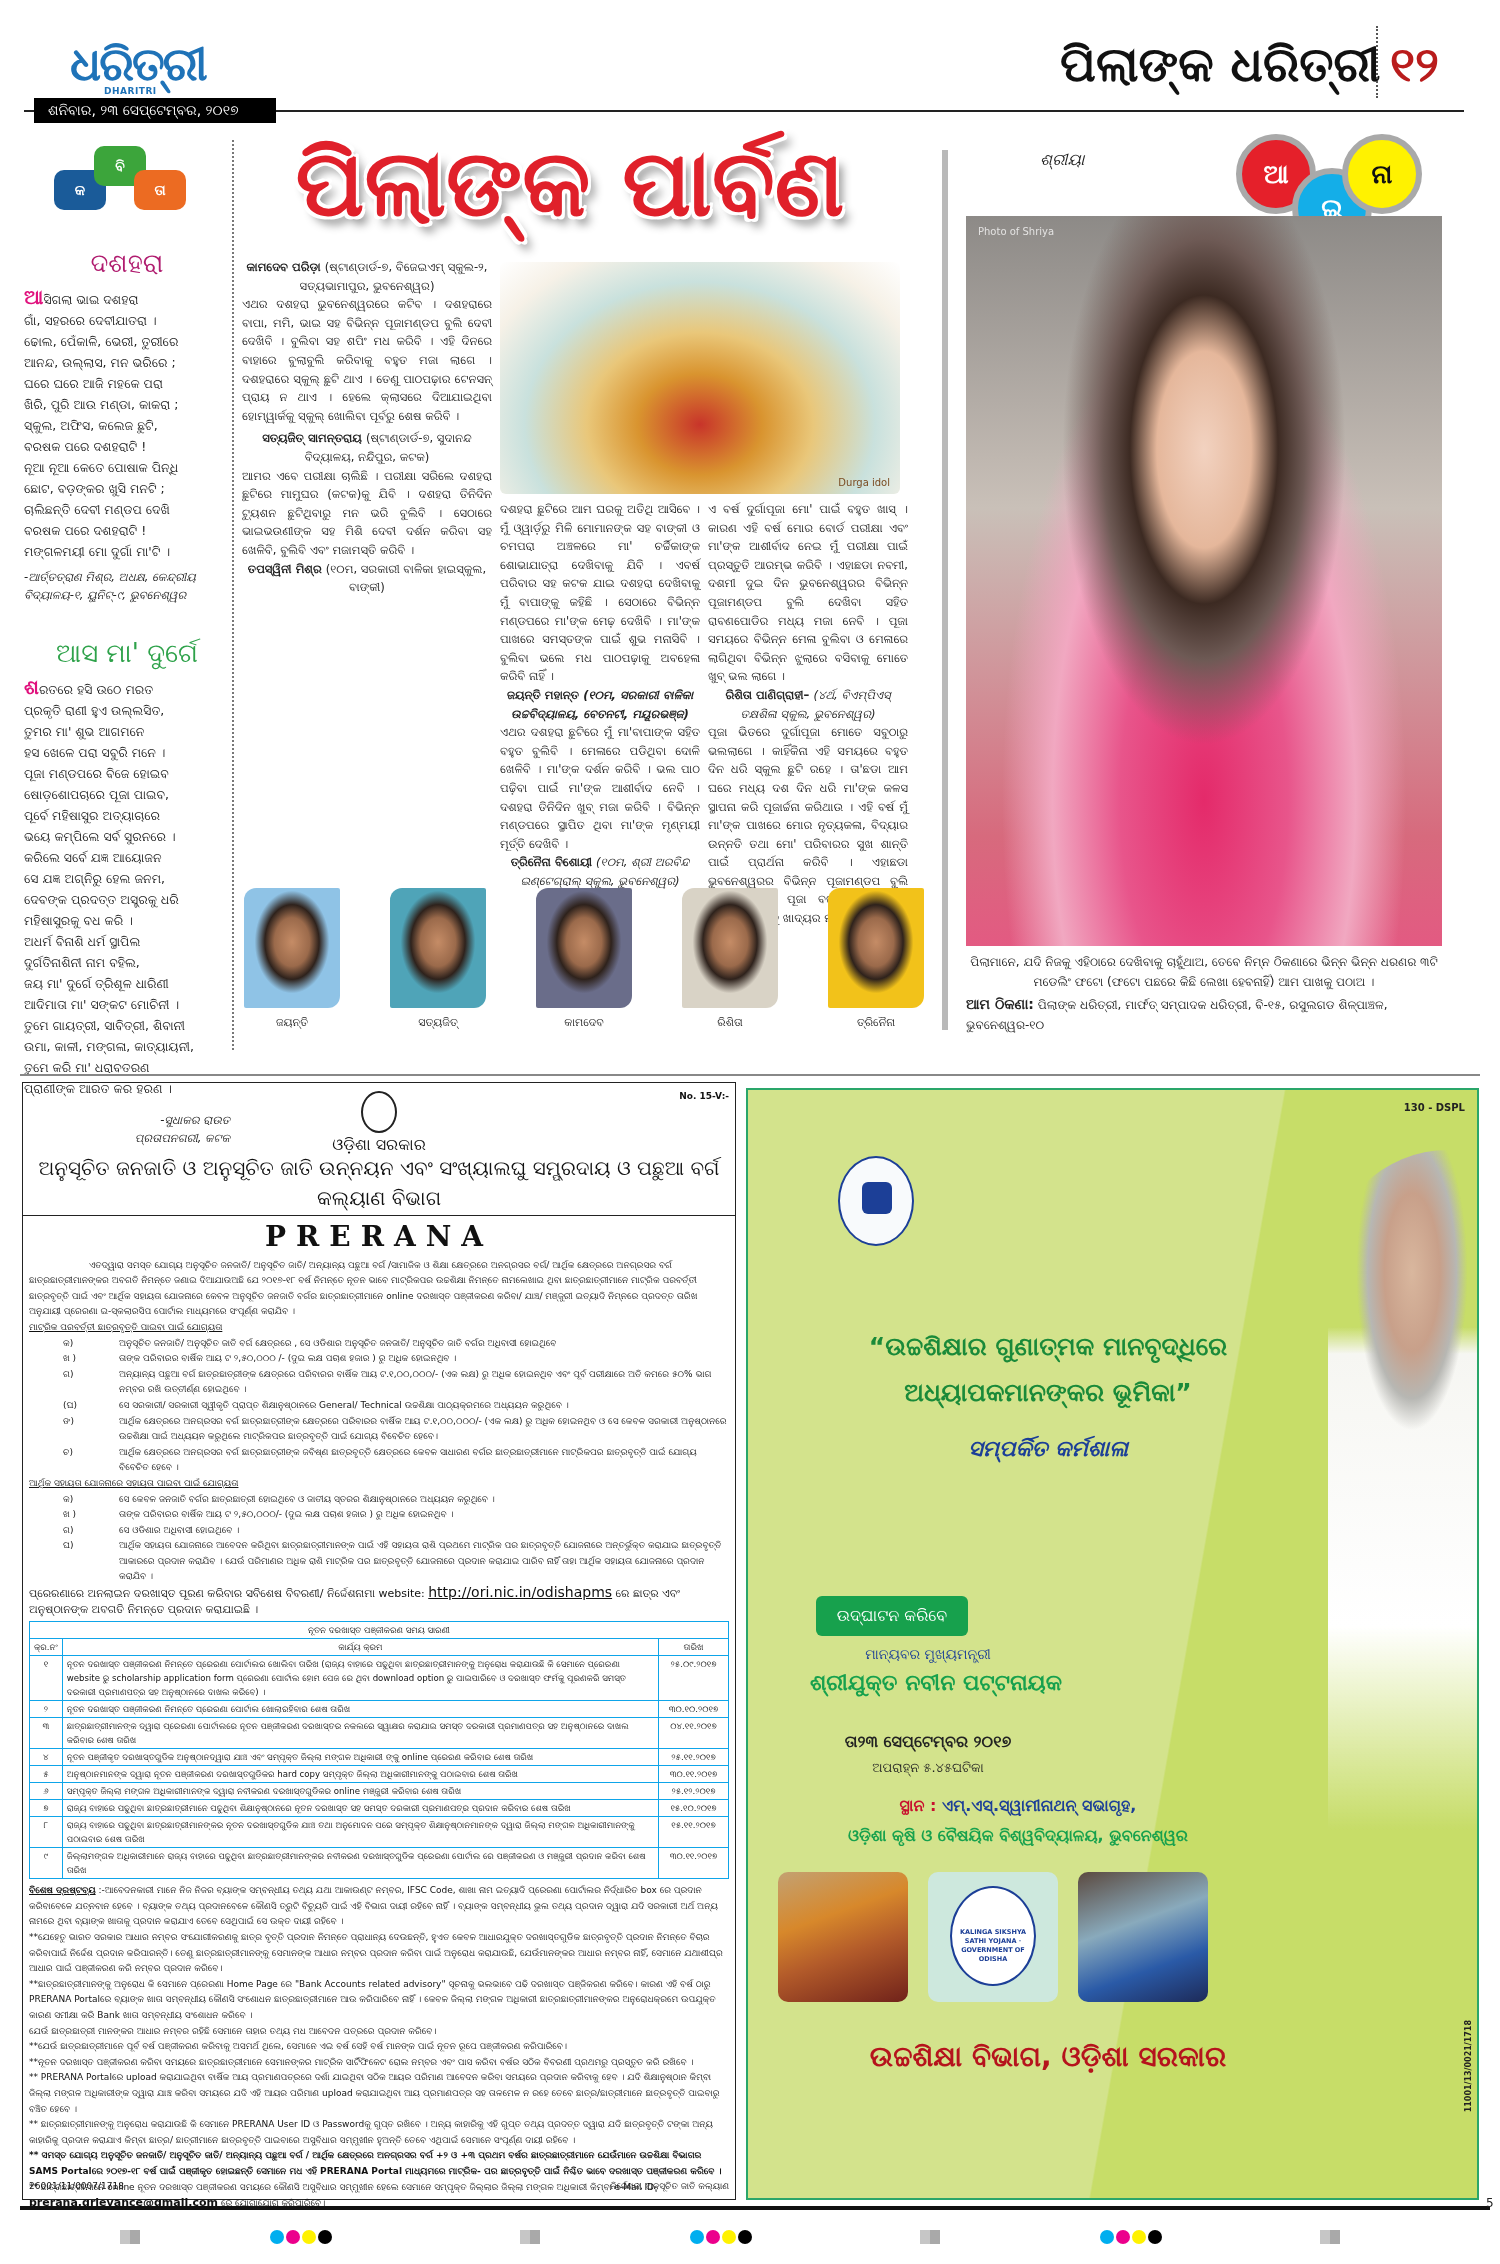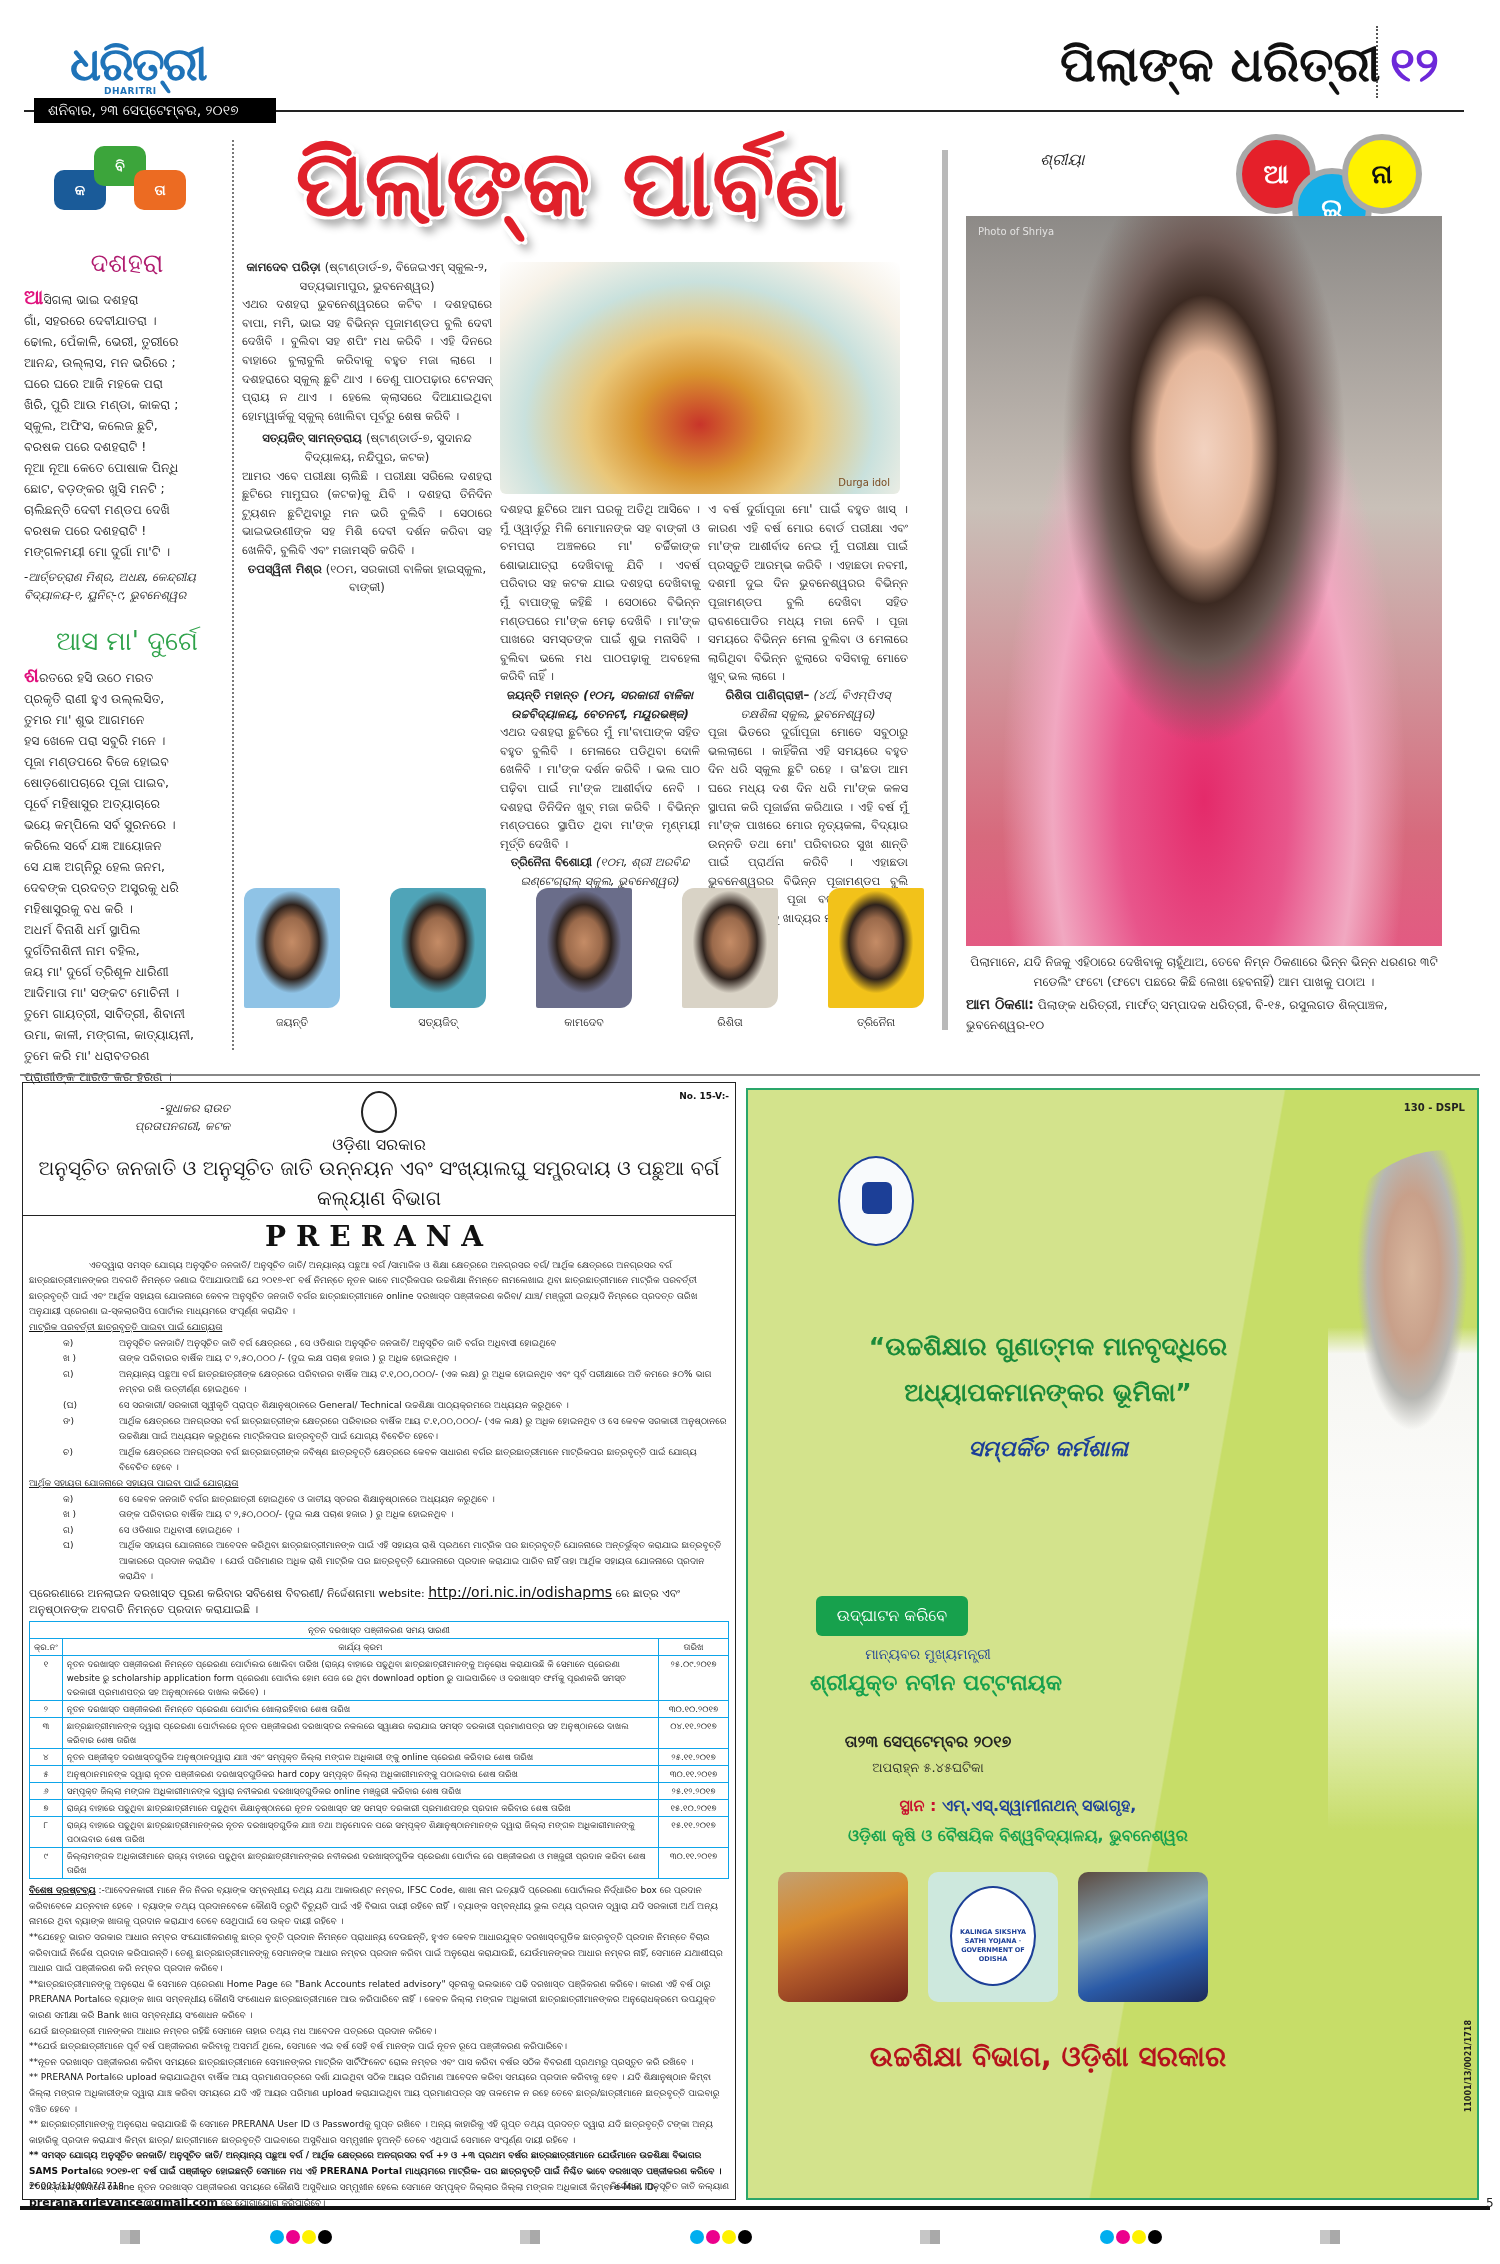--- a/index.html
+++ b/index.html
@@ -7,21 +7,21 @@
   body { font-family: "DejaVu Sans", sans-serif; color: #1a1a1a; position: relative; }
   .abs { position: absolute; }
 
   
   .logo { left: 70px; top: 38px; width: 160px; height: 60px; color: #1f73b8; font-size: 46px; font-weight: bold; line-height: 52px; letter-spacing: -2px; }
   .logo-sub { left: 104px; top: 86px; font-size: 9px; font-weight: bold; color: #1f73b8; letter-spacing: 0.5px; }
   .dateband { left: 34px; top: 98px; width: 242px; height: 25px; background: #000; color: #fff; font-size: 14px; line-height: 25px; padding-left: 14px; }
   .mast-rule { left: 24px; top: 110px; width: 1440px; height: 2px; background: #222; }
   .section-title { left: 1060px; top: 32px; font-size: 48px; font-weight: bold; color: #111; line-height: 64px; }
   .section-sep { left: 1376px; top: 26px; width: 0; height: 72px; border-left: 2px dotted #555; }
-  .page-num { left: 1390px; top: 32px; font-size: 48px; font-weight: bold; color: #6d28d9; line-height: 64px; }
+  .page-num { left: 1390px; top: 32px; font-size: 48px; font-weight: bold; color: #b91c1c; line-height: 64px; }
 
   
   .left-col { left: 24px; top: 130px; width: 206px; }
   .col-rule { left: 232px; top: 140px; width: 0; height: 910px; border-left: 2px dotted #777; }
   .kabita-logo { position: relative; width: 140px; height: 80px; margin: 10px 0 0 30px; }
   .kb { position: absolute; color: #fff; font-size: 14px; font-weight: bold; text-align: center; border-radius: 10px; }
   .kb1 { left: 0; top: 30px; width: 52px; height: 40px; line-height: 40px; background: #1a5b99; }
   .kb2 { left: 40px; top: 6px; width: 52px; height: 40px; line-height: 40px; background: #3ca53b; }
   .kb3 { left: 80px; top: 30px; width: 52px; height: 40px; line-height: 40px; background: #ec6b22; }
   .poem-title { font-size: 26px; text-align: center; margin: 28px 0 8px; }
@@ -156,21 +156,21 @@
       <div class="poem-line">ସ୍କୁଲ, ଅଫିସ, କଲେଜ ଛୁଟି,</div>
       <div class="poem-line">ବରଷକ ପରେ ଦଶହରାଟି !</div>
       <div class="poem-line">ନୂଆ ନୂଆ କେତେ ପୋଷାକ ପିନ୍ଧି</div>
       <div class="poem-line">ଛୋଟ, ବଡ଼ଙ୍କର ଖୁସି ମନଟି ;</div>
       <div class="poem-line">ଚାଲିଛନ୍ତି ଦେବୀ ମଣ୍ଡପ ଦେଖି</div>
       <div class="poem-line">ବରଷକ ପରେ ଦଶହରାଟି !</div>
       <div class="poem-line">ମଙ୍ଗଳମୟୀ ମୋ ଦୁର୍ଗା ମା'ଟି ।</div>
     </div>
   <div class="byline">-ଆର୍ତ୍ତତ୍ରାଣ ମିଶ୍ର, ଅଧକ୍ଷ, କେନ୍ଦ୍ରୀୟ ବିଦ୍ୟାଳୟ-୧, ୟୁନିଟ୍-୯, ଭୁବନେଶ୍ୱର</div>
 
-  <div class="poem-title green" style="margin-top:22px">ଆସ ମା' ଦୁର୍ଗେ</div>
+  <div class="poem-title green" style="margin-top:34px">ଆସ ମା' ଦୁର୍ଗେ</div>
   <div class="poem-line"><span class="dropcap">ଶ</span><span>ରତରେ ହସି ଉଠେ ମରତ</span></div>
   <div id="poem2-lines">
       <div class="poem-line">ପ୍ରକୃତି ରାଣୀ ହୁଏ ଉଲ୍ଲସିତ,</div>
       <div class="poem-line">ତୁମର ମା' ଶୁଭ ଆଗମନେ</div>
       <div class="poem-line">ହସ ଖେଳେ ପରା ସବୁରି ମନେ ।</div>
       <div class="poem-line">ପୂଜା ମଣ୍ଡପରେ ବିଜେ ହୋଇବ</div>
       <div class="poem-line">ଷୋଡ଼ଶୋପଚାରେ ପୂଜା ପାଇବ,</div>
       <div class="poem-line">ପୂର୍ବେ ମହିଷାସୁର ଅତ୍ୟାଚାରେ</div>
       <div class="poem-line">ଭୟେ କମ୍ପିଲେ ସର୍ବ ସୁରନରେ ।</div>
       <div class="poem-line">କରିଲେ ସର୍ବେ ଯଜ୍ଞ ଆୟୋଜନ</div>

